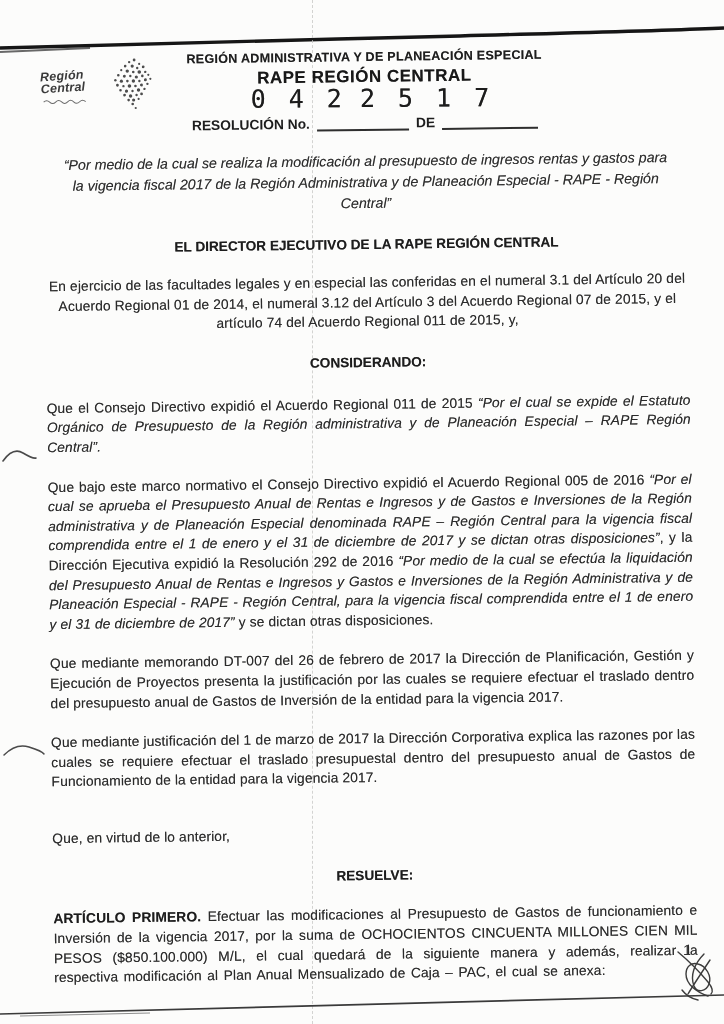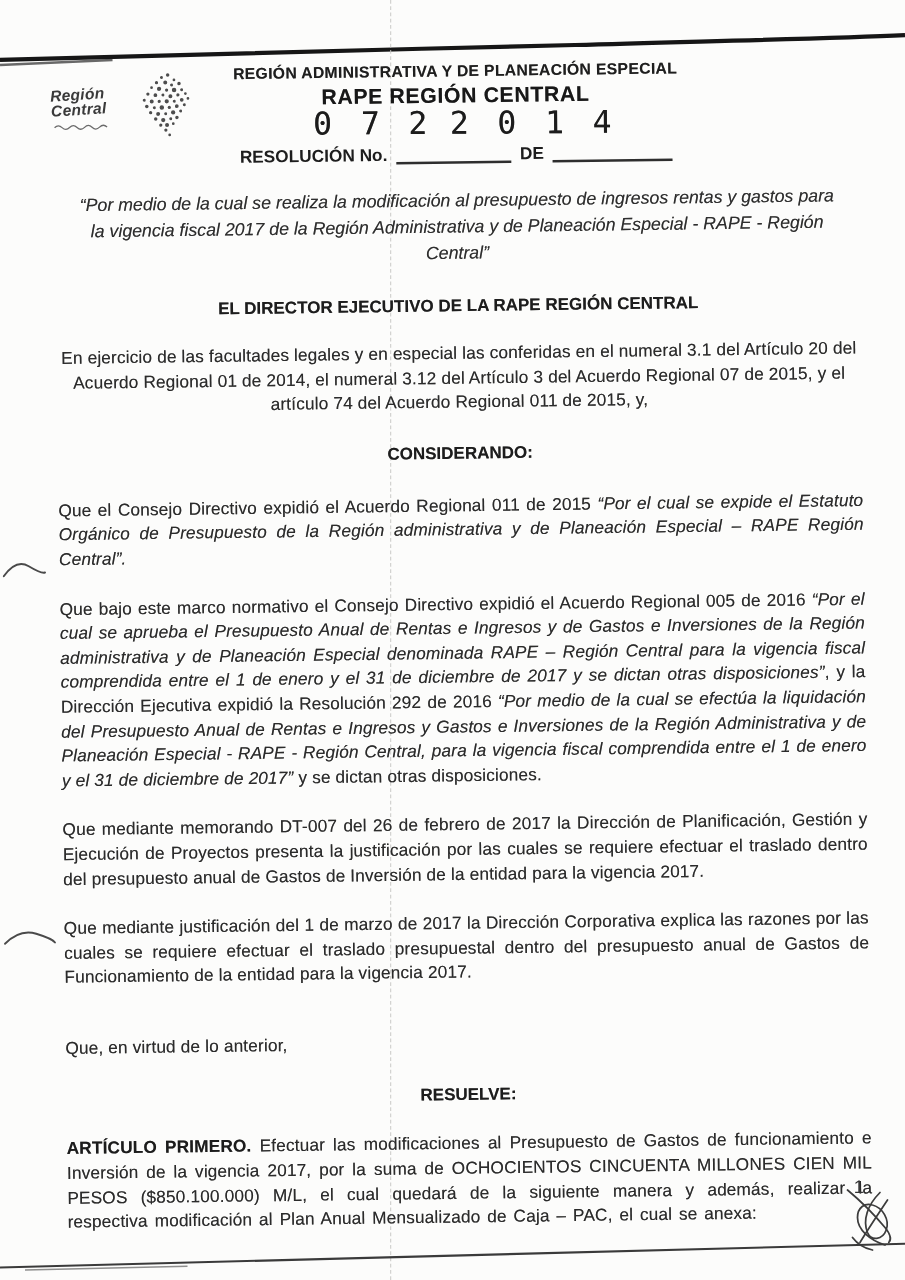--- a/index.html
+++ b/index.html
@@ -181,21 +181,21 @@
 
     <div class="h-org">REGIÓN ADMINISTRATIVA Y DE PLANEACIÓN ESPECIAL</div>
     <div class="h-entity">RAPE REGIÓN CENTRAL</div>
 
     <div class="res-line">
       <span>RESOLUCIÓN No.</span>
       <span class="blank blank1"></span>
       <span class="res-de">DE</span>
       <span class="blank blank2"></span>
       <div class="stamp">
-        <span>0 7 2</span><span class="stamp-year">2 0 1 4</span>
+        <span>0 4 2</span><span class="stamp-year">2 5 1 7</span>
       </div>
     </div>
 
     <p class="subject">“Por medio de la cual se realiza la modificación al presupuesto de ingresos rentas y gastos para la vigencia fiscal 2017 de la Región Administrativa y de Planeación Especial - RAPE - Región Central”</p>
 
     <p class="heading authority">EL DIRECTOR EJECUTIVO DE LA RAPE REGIÓN CENTRAL</p>
 
     <p class="body preamble">En ejercicio de las facultades legales y en especial las conferidas en el numeral 3.1 del Artículo 20 del Acuerdo Regional 01 de 2014, el numeral 3.12 del Artículo 3 del Acuerdo Regional 07 de 2015, y el artículo 74 del Acuerdo Regional 011 de 2015, y,</p>
 
     <p class="heading considerando">CONSIDERANDO:</p>

